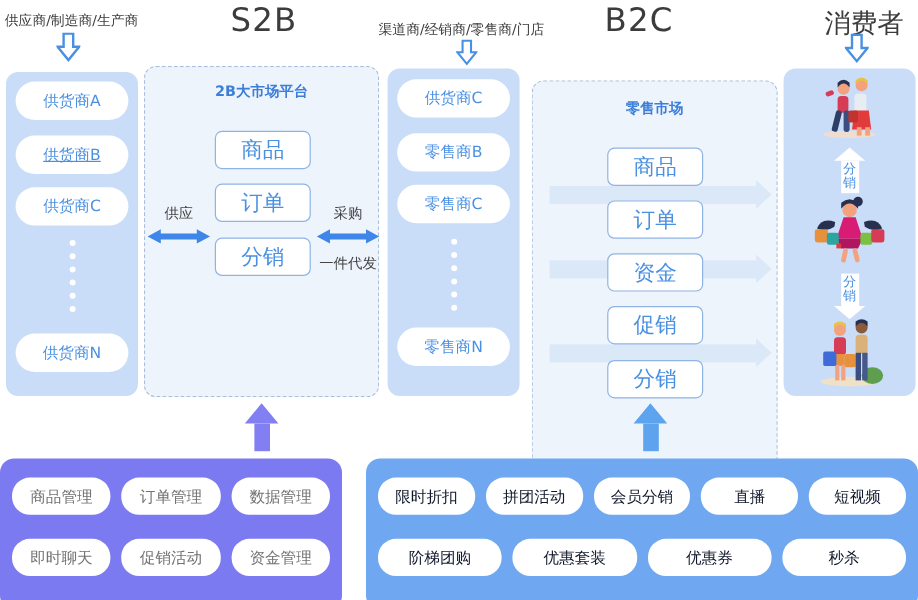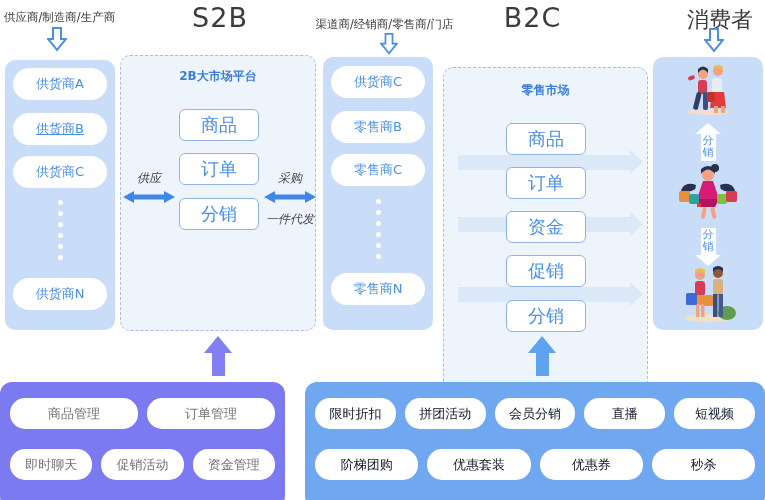--- a/index.html
+++ b/index.html
@@ -82,21 +82,21 @@
   }
   .flow-arrow::after {
     content: '';
     position: absolute;
     right: -13px; top: -5px;
     border-left: 13px solid #dae8f8;
     border-top: 12.5px solid transparent;
     border-bottom: 12.5px solid transparent;
   }
   
-  .harrow-group { position: absolute; width: 56px; text-align: center; z-index: 3; font-style: italic; }
+  .harrow-group { position: absolute; width: 56px; text-align: center; z-index: 3; }
   .harrow-label { font-size: 12px; color: #444; white-space: nowrap; }
   
   .varrow { position: absolute; width: 26px; display: flex; flex-direction: column; align-items: center; z-index: 2; }
   .varrow .head-up {
     width: 0; height: 0;
     border-left: 13px solid transparent;
     border-right: 13px solid transparent;
     border-bottom: 11px solid #fff;
   }
   .varrow .head-down {
@@ -314,20 +314,21 @@
   </div>
   <div class="up-arrow blue" style="left:528px; top:336px;">
     <div class="tri"></div>
       <div class="stem"></div>
   </div>
 
   <div class="bottom-panel purple" style="left:0; width:285px;">
     <div class="btn-row">
       <div class="wbtn">商品管理</div>
       <div class="wbtn">订单管理</div>
+      <div class="wbtn">数据管理</div>
     </div>
     <div class="btn-row">
       <div class="wbtn">即时聊天</div>
       <div class="wbtn">促销活动</div>
       <div class="wbtn">资金管理</div>
     </div>
   </div>
 
   <div class="bottom-panel blue" style="left:305px; width:460px;">
     <div class="btn-row">

